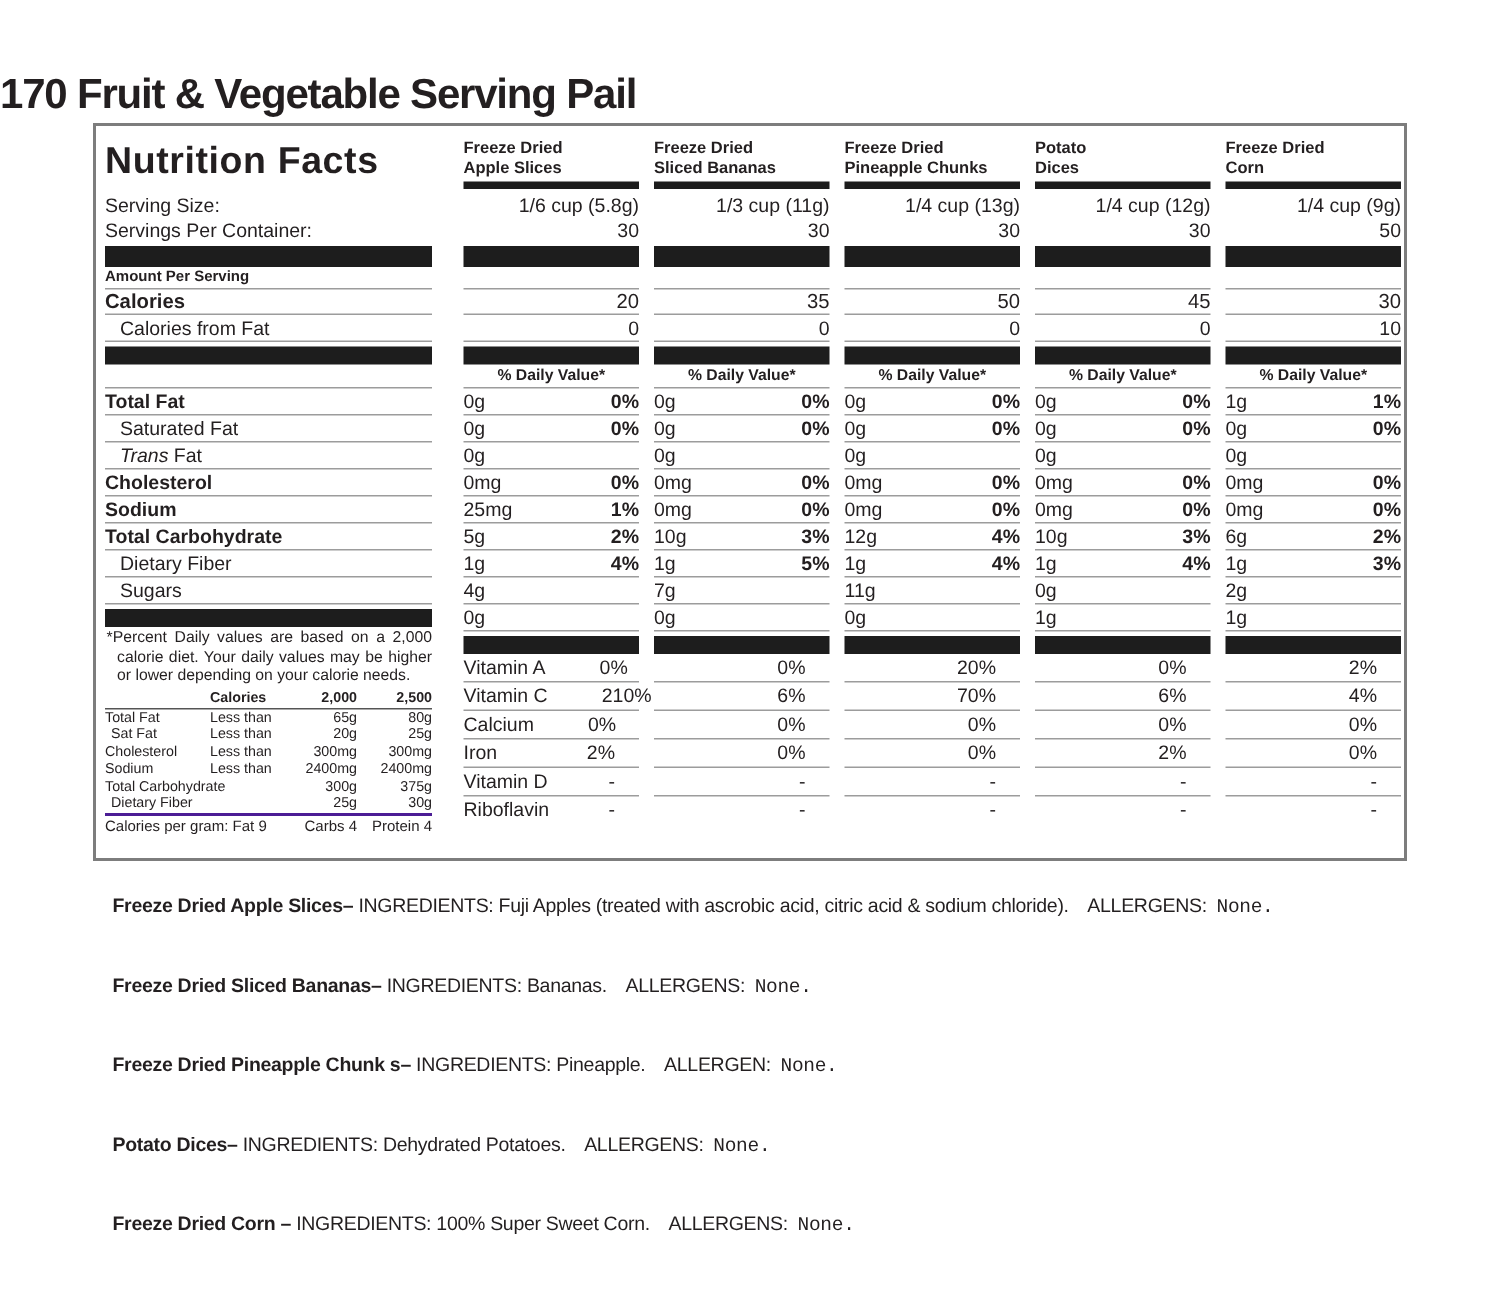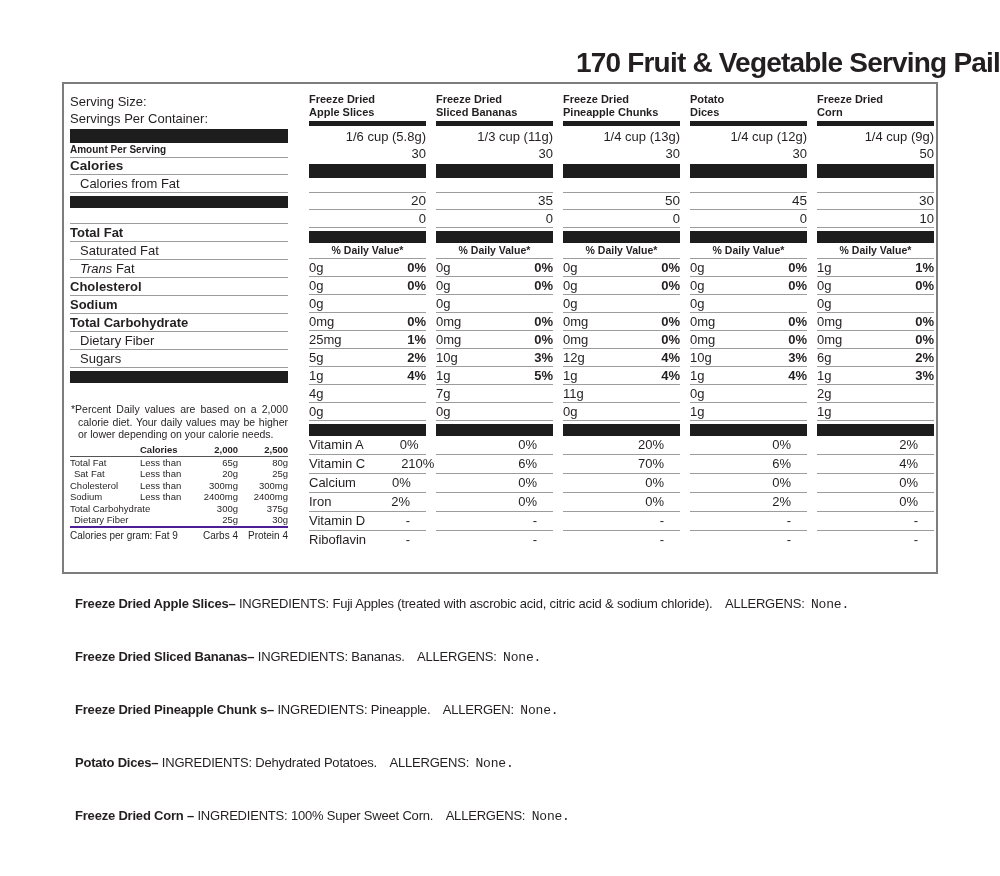--- a/index.html
+++ b/index.html
@@ -6,21 +6,21 @@
   html, body { background: #ffffff; }
   body {
     width: 1000px; height: 876px;
     font-family: "Liberation Sans", "DejaVu Sans", sans-serif;
     color: #231f20;
     overflow: hidden;
     position: relative;
   }
   .page-title {
     padding-top: 46px;
-    text-align: right;
+    text-align: left;
     font-size: 28px;
     font-weight: bold;
     letter-spacing: -0.8px;
     line-height: 34px;
     height: 82px;
   }
   .panel {
     margin-left: 62px;
     width: 876px;
     height: 492px;
@@ -56,21 +56,21 @@
   .aps    { height: 15px; line-height: 14px; font-size: 10px; font-weight: bold; }
   .cal    { height: 17px; line-height: 16px; font-size: 13.5px; }
   .calfat { height: 18px; line-height: 17px; }
   .dv     { height: 16px; line-height: 15px; font-size: 10.5px; font-weight: bold; text-align: center; }
   .nut    { height: 18px; line-height: 17px; display: flex; justify-content: space-between; }
   .nut .pct { font-weight: bold; }
   .vit    { height: 19px; line-height: 18px; }
   .vf     { display: flex; justify-content: space-between; padding-right: 16px; gap: 36px; }
   .vr     { text-align: right; padding-right: 16px; }
 
-  .footnote { padding-top: 20px; }
+  .footnote { padding-top: 1px; }
   .footnote p {
     font-size: 10.5px; line-height: 12.5px;
     text-align: justify;
     padding-left: 8px; text-indent: -7px;
     margin-bottom: 3px;
   }
   .ftable { font-size: 9.5px; }
   .fr { display: grid; grid-template-columns: 70px 50px 48px 50px; height: 11.5px; line-height: 11px; white-space: nowrap; }
   .fr .c2, .fr .c3 { text-align: right; }
   .fr.fhdr { font-weight: bold; border-bottom: 1px solid #555; height: 13px; }
@@ -85,20 +85,23 @@
   .ing-av { margin-left: 3px; font-family: Liberation Mono, monospace; }
 </style>
 </head>
 <body>
 
 <div class="page-title">170 Fruit &amp; Vegetable Serving Pail</div>
 
 <div class="panel">
 
   <div class="col left">
+    <div class="hd">
+        <div class="nf-heading">Nutrition Facts</div>
+      </div>
     <div class="row sv">Serving Size:</div>
     <div class="row sv">Servings Per Container:</div>
     <div class="bar-lg"></div>
     <div class="row aps ul">Amount Per Serving</div>
     <div class="row cal ul b">Calories</div>
     <div class="row calfat ul ind">Calories from Fat</div>
     <div class="bar-sm"></div>
     <div class="row dv ul"></div>
     <div class="row nut ul b">Total Fat</div>
     <div class="row nut ul ind">Saturated Fat</div>

